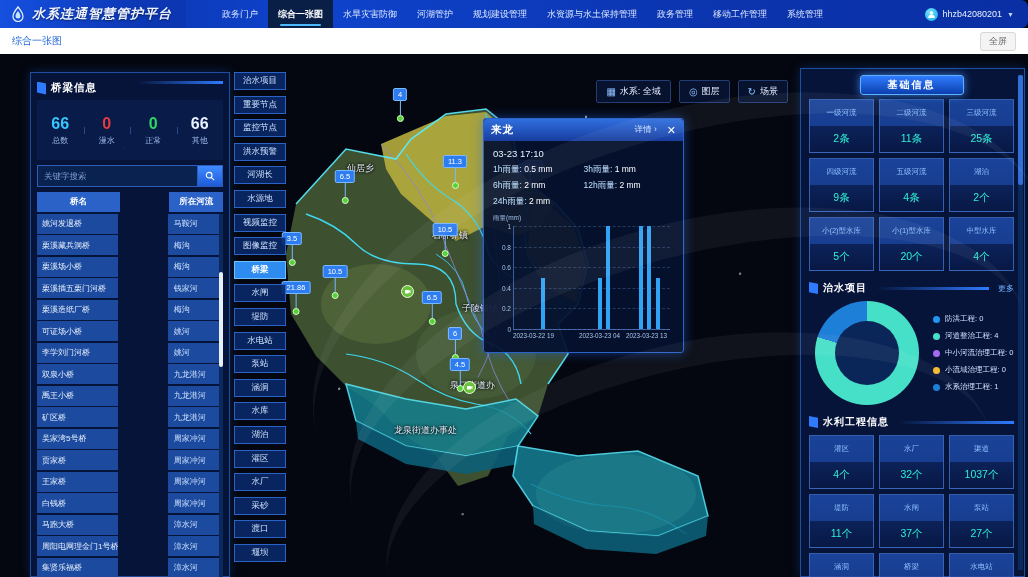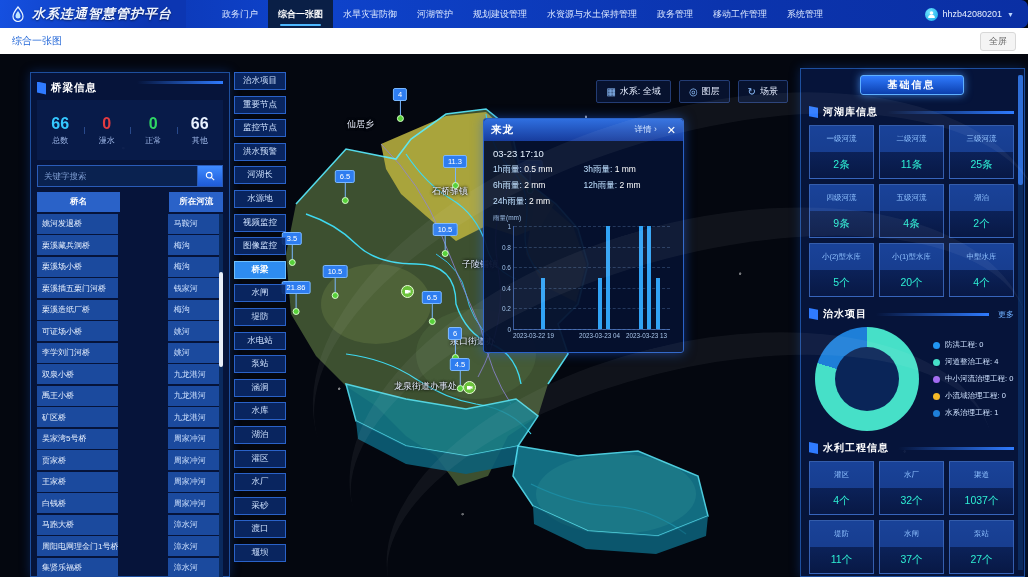--- a/index.html
+++ b/index.html
@@ -70,21 +70,21 @@
   .tbl-thumb { position:absolute; left:0; width:4px; top:58px; height:95px; background:#e8eef8; border-radius:2px; }
 
   
   .layer-menu { position:absolute; left:234px; top:18px; width:52px; bottom:0; z-index:20; display:flex; flex-direction:column; }
   .layer-item { height:18px; margin-bottom:5.6px; background:rgba(10,40,102,.92); border:1px solid #2a62c8;
     color:#cfe2ff; font-size:8.5px; display:flex; align-items:center; justify-content:center; cursor:pointer; white-space:nowrap; }
   .layer-item.active { background:#2e8cf0; border-color:#6fc0ff; color:#fff; font-weight:bold; }
 
   
   .map-wrap { position:absolute; left:286px; top:0; width:514px; bottom:0; z-index:5; }
-  .town-label { position:absolute; font-size:9px; color:#e8efff; text-shadow:0 0 3px #000, 0 0 3px #000; white-space:nowrap; }
+  .town-label { position:absolute; font-size:9px; color:#e8efff; text-shadow:0 0 3px #000, 0 0 3px #000; white-space:nowrap;margin-top:44px; }
   .badge { position:absolute; transform:translate(-50%,0); z-index:6; }
   .badge .bv { background:#2e7df0; border:1px solid #7ab8ff; color:#fff; font-size:7.5px; padding:1px 4px; border-radius:2px; white-space:nowrap; }
   .badge .stem { width:1px; height:14px; background:#7ab8ff; margin:0 auto; }
   .badge .dot { width:7px; height:7px; border-radius:50%; background:#57d13a; border:1px solid #d6ffc8; margin:0 auto; }
   .cam { position:absolute; width:13px; height:13px; border-radius:50%; background:#6cc23c; border:1px solid #eaffda;
     display:flex; align-items:center; justify-content:center; z-index:6; }
   .cam::after { content:""; width:6px; height:4px; background:#fff; clip-path:polygon(0 0,70% 0,70% 30%,100% 10%,100% 90%,70% 70%,70% 100%,0 100%); }
 
   
   .map-controls { position:absolute; top:26px; right:240px; display:flex; gap:8px; z-index:25; }
@@ -505,25 +505,20 @@
         <div class="layer-item">灌区</div>
         <div class="layer-item">水厂</div>
         <div class="layer-item">采砂</div>
         <div class="layer-item">渡口</div>
         <div class="layer-item">堰坝</div>
       </div>
 
     <div class="right-panel">
       <div class="tab-btn">基础信息</div>
 
-      <div class="sec-header">
-        <span class="tag"></span>
-        <span class="ttl">河湖库信息</span>
-        <span class="line"></span>
-      </div>
       <div class="grid3" id="grid-rivers">
           <div class="gcell">
             <div class="gl">一级河流</div>
             <div class="gv">2条</div>
           </div>
           <div class="gcell">
             <div class="gl">二级河流</div>
             <div class="gv">11条</div>
           </div>
           <div class="gcell">

